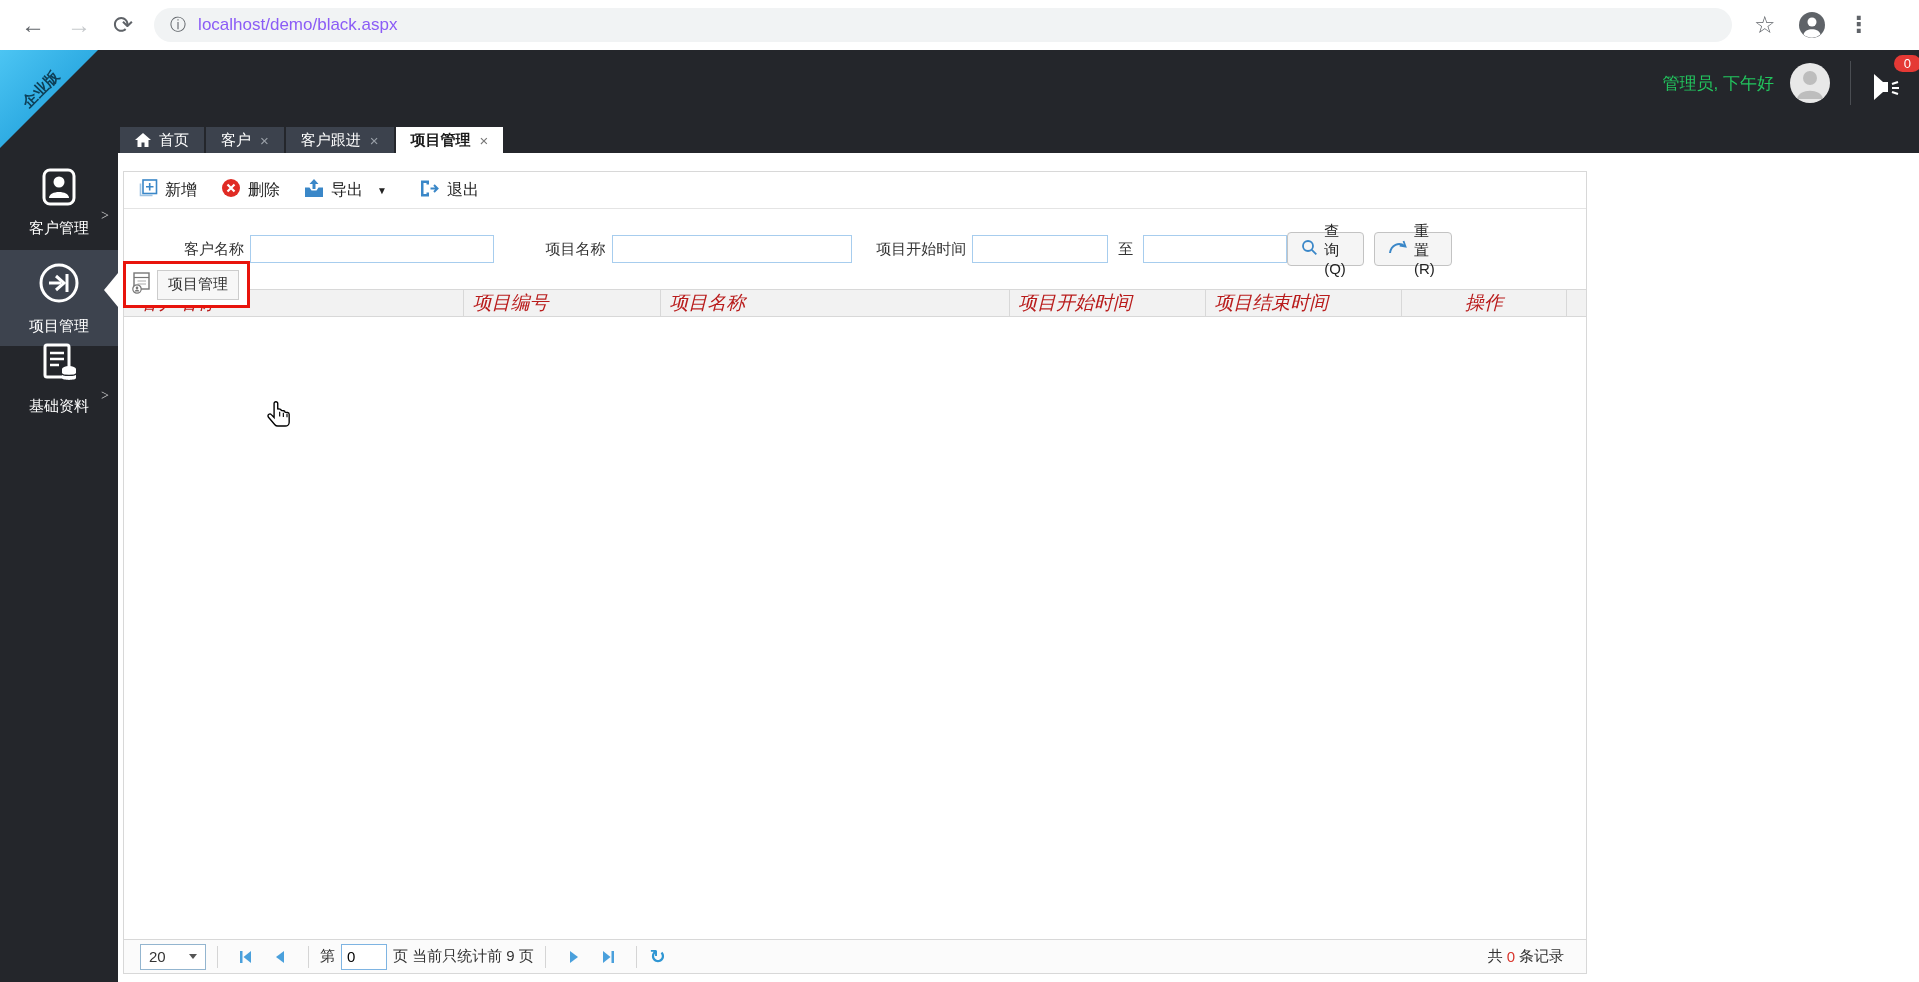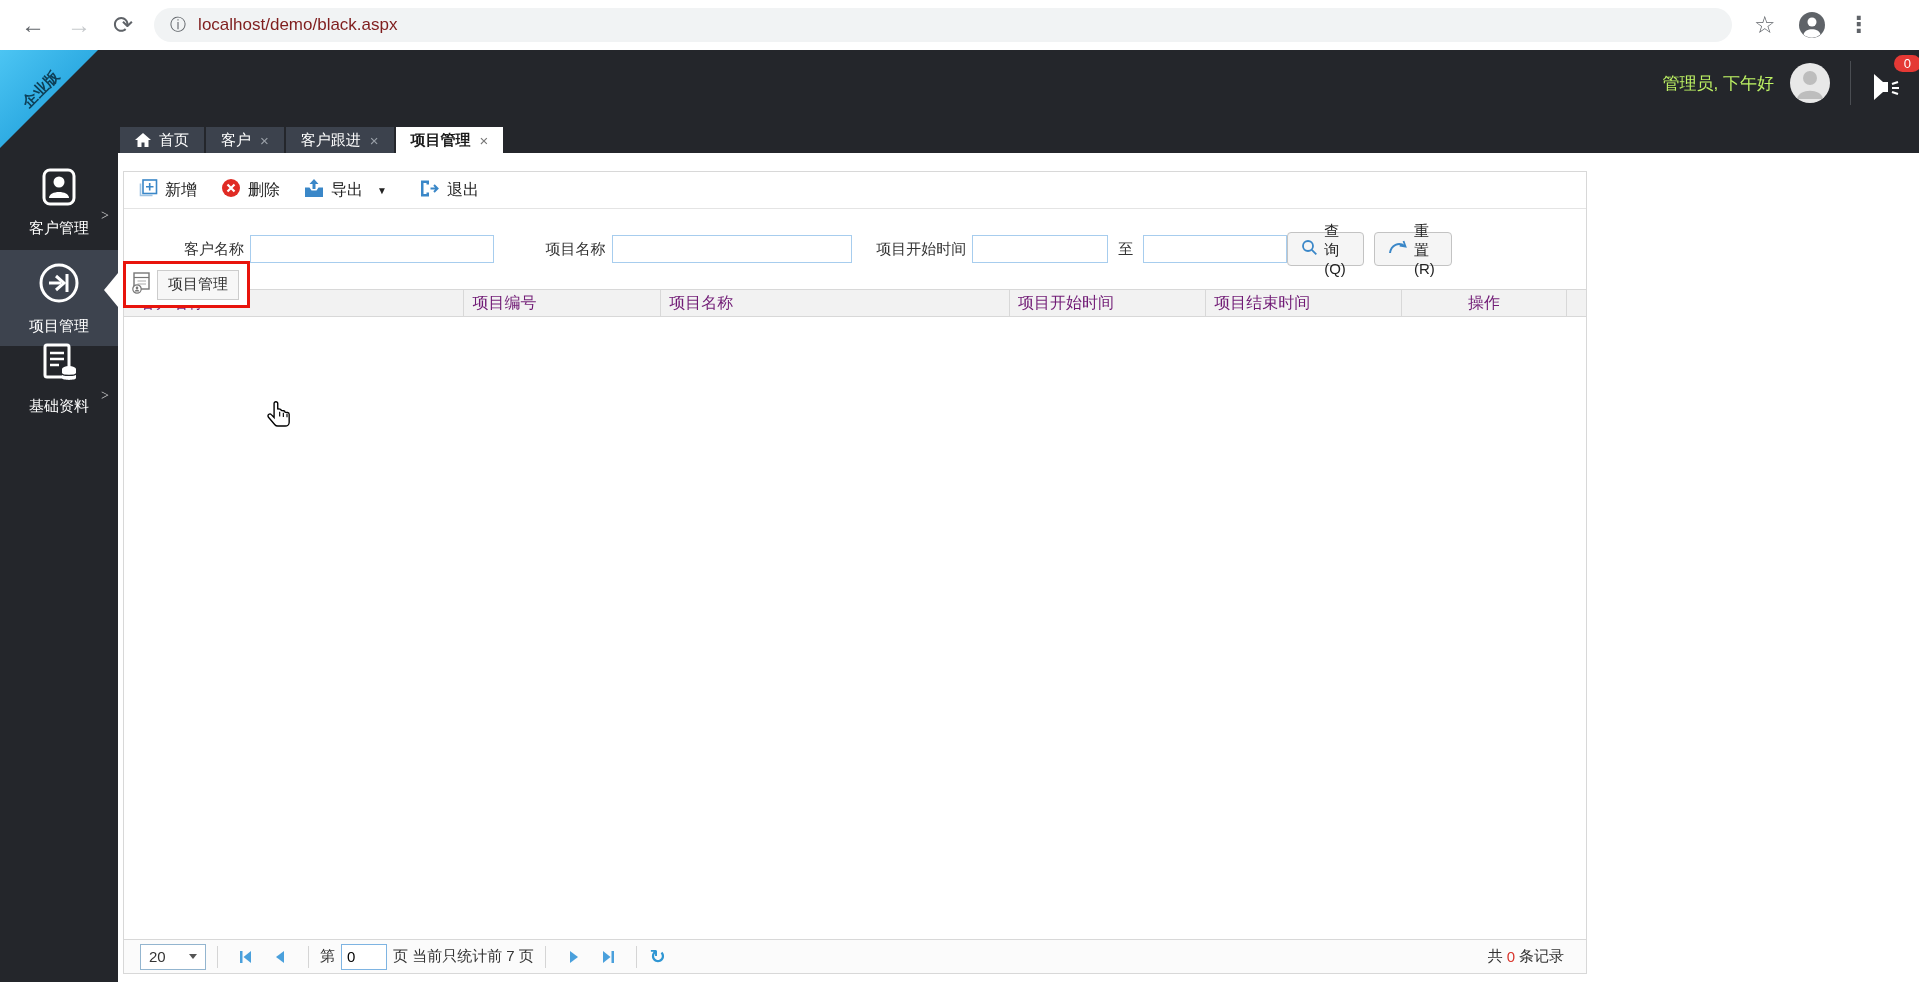--- a/index.html
+++ b/index.html
@@ -8,31 +8,31 @@
            font-family:"Liberation Sans","DejaVu Sans",sans-serif; color:#333; }
 
   
   .chrome { position:absolute; top:0; left:0; width:1919px; height:50px; background:#fff;
             display:flex; align-items:center; padding:0 10px; }
   .chrome .nav { font-size:24px; color:#5f6368; margin:0 11px; line-height:1; }
   .chrome .nav.disabled { color:#c6c9cc; }
   .urlbar { height:34px; width:1578px; background:#f1f3f4; border-radius:17px; display:flex;
             align-items:center; padding:0 16px; margin:0 10px; }
   .urlbar .info { font-size:16px; color:#5f6368; margin-right:12px; }
-  .urlbar .url { font-size:17px; color:#7f1d1d; }
+  .urlbar .url { font-size:17px; color:#8b5cf6; }
   .chrome .star { font-size:24px; color:#5f6368; margin:0 12px; }
   .chrome-avatar { width:28px; height:28px; display:inline-block; margin:0 10px; }
   .chrome .dots { font-size:22px; color:#5f6368; margin:0 12px; font-weight:bold; }
 
   
   .appheader { position:absolute; top:50px; left:0; width:1919px; height:66px; background:#24262b; }
   .company { position:absolute; left:128px; top:0; height:66px; line-height:66px; color:#fff;
              font-size:29px; font-weight:bold; letter-spacing:1px; }
   .hright { position:absolute; right:14px; top:0; height:66px; display:flex; align-items:center; }
-  .greet { color:#bef264; font-size:17px; margin-right:16px; }
+  .greet { color:#22c55e; font-size:17px; margin-right:16px; }
   .avatar { width:40px; height:40px; border-radius:50%; background:#e8e8e8; overflow:hidden; display:inline-block; }
   .hdiv { width:1px; height:44px; background:#4a4d52; margin:0 20px; }
   .speaker { position:relative; display:inline-block; width:34px; height:30px; margin-top:10px; }
   .badge { position:absolute; top:-18px; right:-16px; background:#e53935; color:#fff; font-size:13px;
            padding:1px 10px; border-radius:9px; }
 
   
   .ribbon { position:absolute; top:50px; left:0; width:98px; height:98px; z-index:4;
             clip-path:polygon(0 0,100% 0,0 100%);
             background:linear-gradient(135deg,#4cc5f3 0%,#29a7e0 60%,#1b93cb 100%); }
@@ -70,22 +70,22 @@
 
   .searchrow { height:80px; display:flex; align-items:center; }
   .flabel { font-size:15px; color:#333; margin-right:6px; white-space:nowrap; }
   .tinput { height:28px; border:1px solid #a7cdee; background:#fff; font-size:14px; padding:0 6px; outline:none; }
   .qbtns { margin-left:auto; margin-right:134px; display:flex; gap:10px; }
   .qbtn { height:34px; padding:8px 13px; background:#f5f5f5; border:1px solid #c3c3c3; border-radius:4px;
           display:flex; align-items:center; gap:6px; font-size:15px; color:#222; }
 
   .thead { display:flex; height:28px; background:#f2f2f2; border-top:1px solid #d8d8d8;
            border-bottom:1px solid #d8d8d8; }
-  .th { display:flex; align-items:center; padding-left:8px; font-size:16px; color:#701a75;
-        border-right:1px solid #d8d8d8; overflow:hidden; white-space:nowrap; }
+  .th { display:flex; align-items:center; padding-left:8px; font-size:19px; color:#b91c1c;
+        border-right:1px solid #d8d8d8; overflow:hidden; white-space:nowrap;font-style:italic; }
   .th.c1 { width:413px; padding-left:16px; }
   .th.c2 { width:239px; } .th.c3 { width:425px; } .th.c4 { width:238px; } .th.c5 { width:238px; }
   .th.c6 { width:201px; justify-content:center; padding-left:0; }
   .th.spacer { width:22px; border-right:none; }
   .tbody { flex:1; background:#fff; }
 
   .pagebar { height:34px; border-top:1px solid #d8d8d8; background:#fbfbfb; display:flex;
              align-items:center; padding:0 12px; font-size:15px; color:#333; }
   .psel { width:66px; height:26px; border:1px solid #93b5cf; background:#fff; display:flex;
           align-items:center; padding:0 8px; margin-left:4px; }
@@ -318,21 +318,21 @@
             </svg>
         </span>
         <span class="pico">
           <svg width="16" height="16" viewBox="0 0 16 16">
               <path d="M12 2 v12 l-8 -6 z" fill="#4aa0dc"></path>
             </svg>
         </span>
         <span class="pdiv"></span>
         <span>第</span>
         <input class="pnum" value="0" style="">
-        <span>页 当前只统计前 7 页</span>
+        <span>页 当前只统计前 9 页</span>
         <span class="pdiv"></span>
         <span class="pico">
           <svg width="16" height="16" viewBox="0 0 16 16">
               <path d="M4 2 v12 l8 -6 z" fill="#4aa0dc"></path>
             </svg>
         </span>
         <span class="pico">
           <svg width="16" height="16" viewBox="0 0 16 16">
               <path d="M3 2 v12 l7.5 -6 z" fill="#4aa0dc"></path>
               <rect x="11.5" y="2" width="2.5" height="12" fill="#4aa0dc"></rect>

